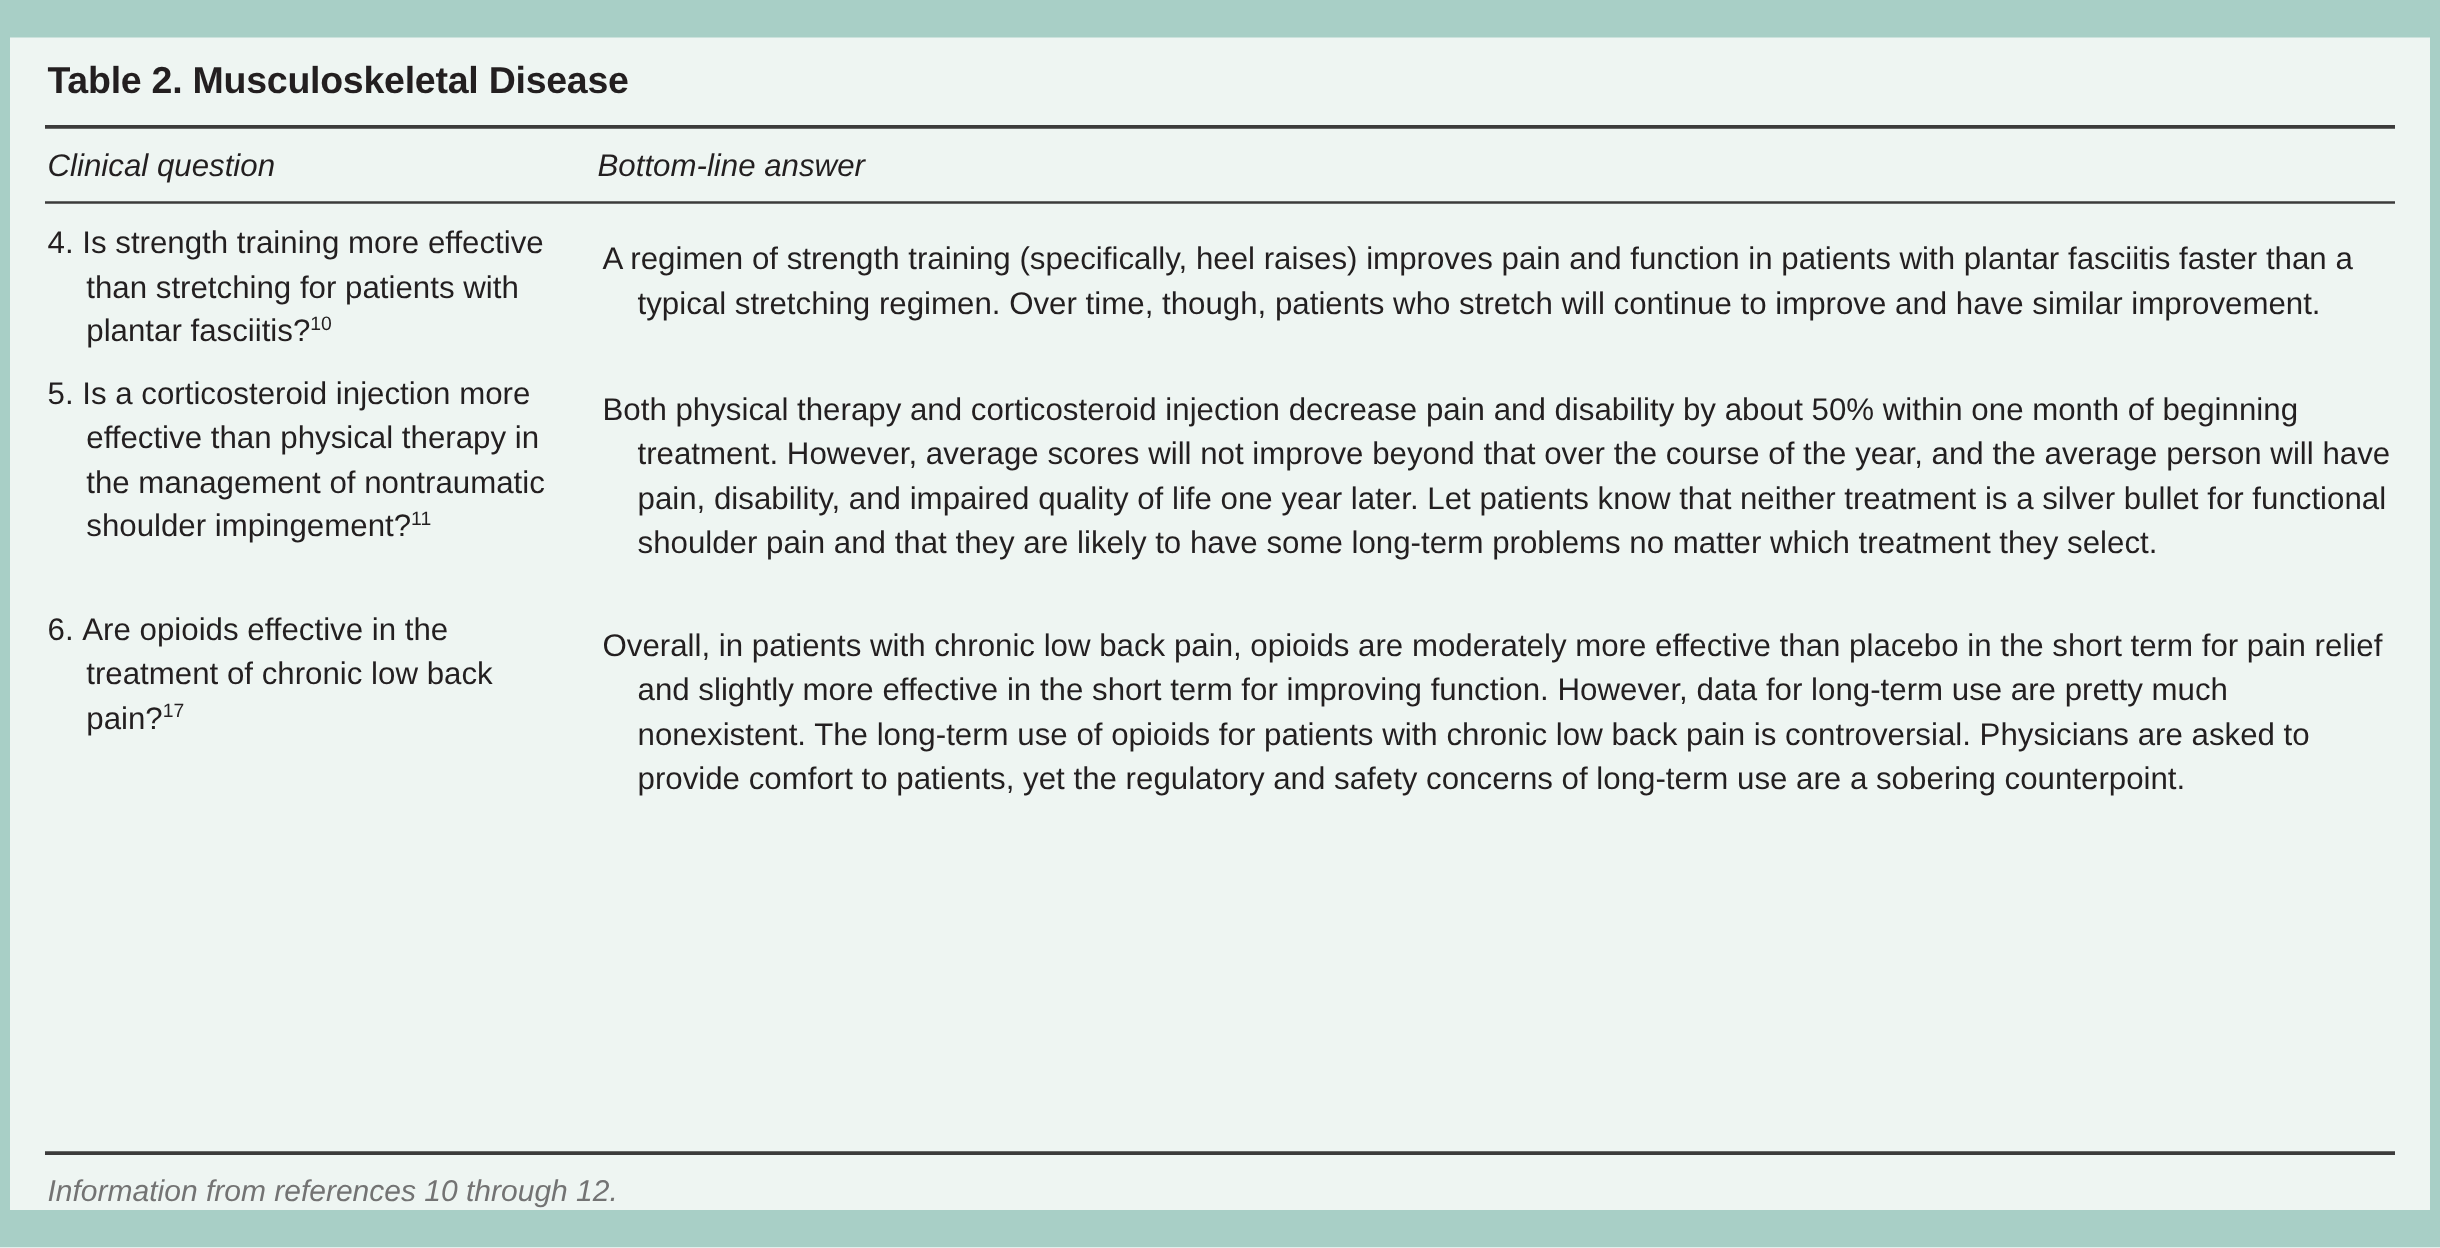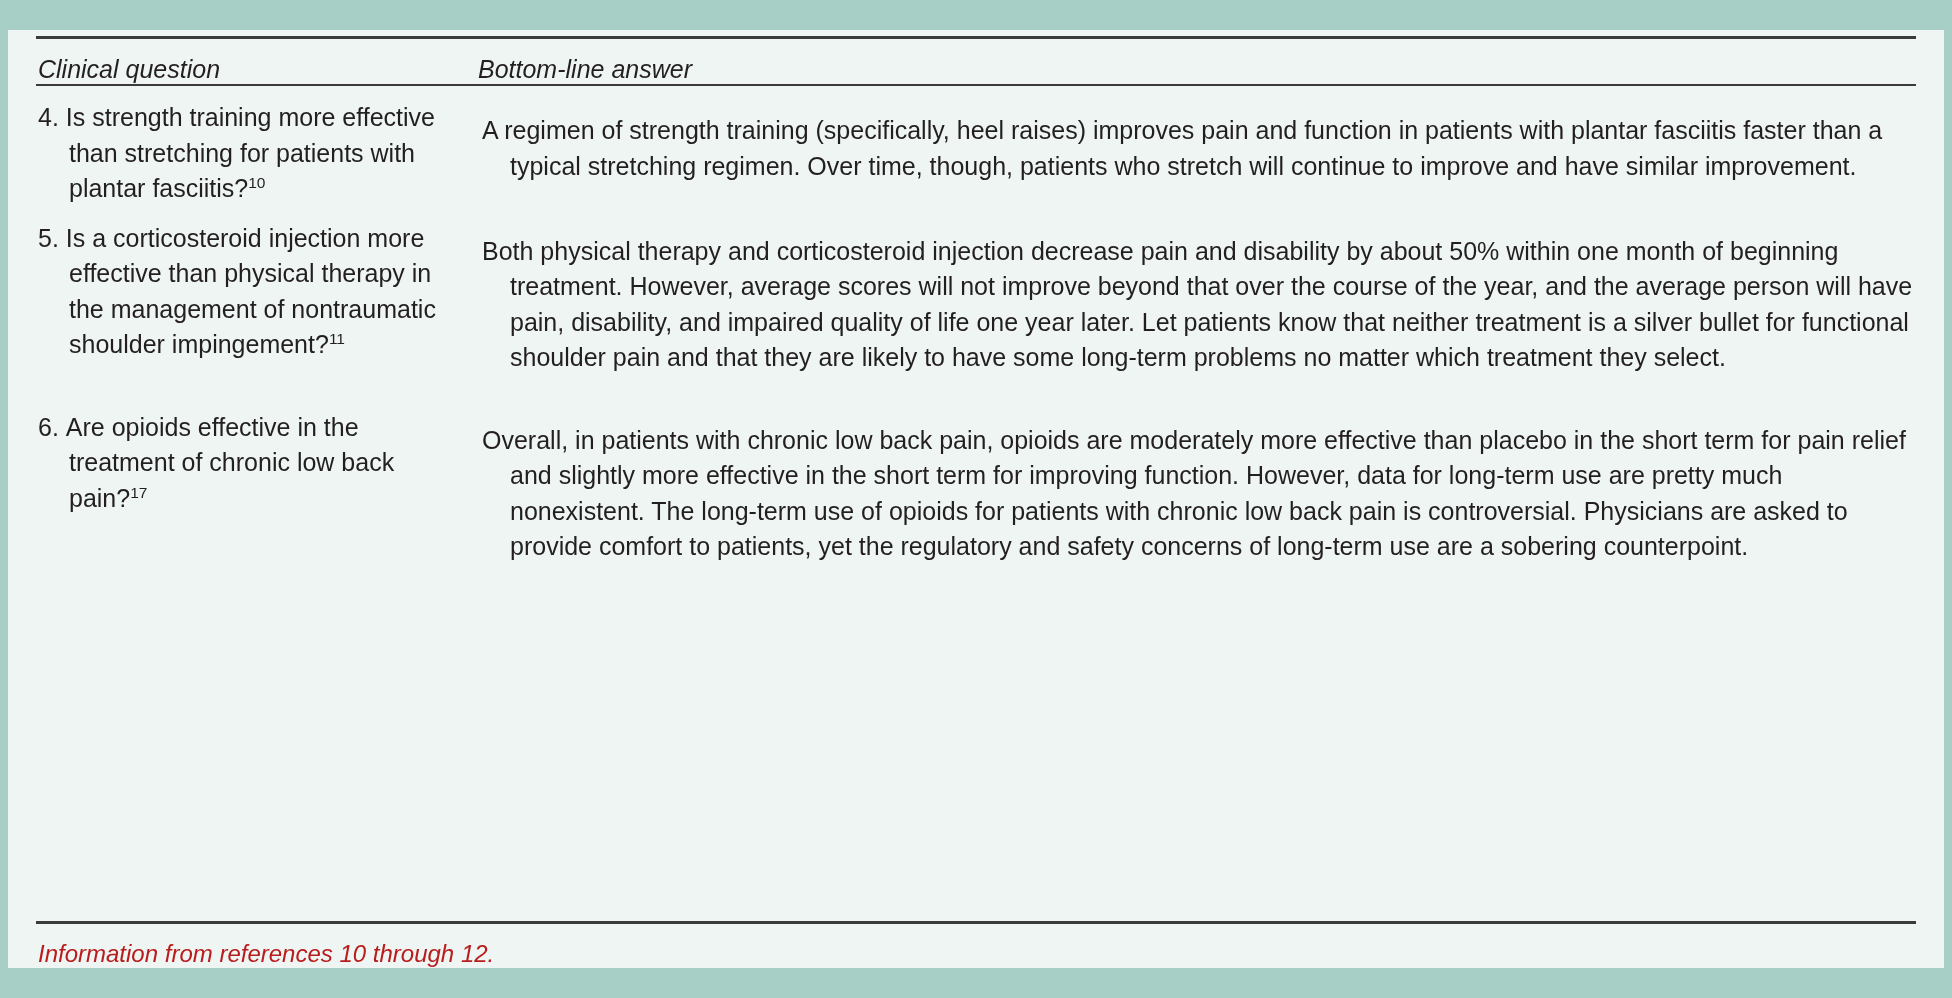--- a/index.html
+++ b/index.html
@@ -59,21 +59,21 @@
     table-layout: fixed;
   }
 
   table.t2 col.c-q { width: 440px; }
   table.t2 col.c-a { width: auto; }
 
   .colhead {
     font-style: italic;
     font-size: 25px;
     color: #231f20;
-    padding: 16px 0 0 2px;
+    padding: 16px 0 13px 2px;
     text-align: left;
     vertical-align: bottom;
     font-weight: normal;
   }
 
   .cell {
     font-size: 25px;
     line-height: 1.42;
     color: #231f20;
     vertical-align: top;
@@ -105,34 +105,35 @@
     font-size: 0.62em;
     vertical-align: super;
     line-height: 0;
   }
 
   .spacer { flex: 1 1 auto; }
 
   .footnote {
     font-style: italic;
     font-size: 24px;
-    color: #b91c1c;
+    color: #737373;
     padding: 16px 0 0 2px;
   }
   .footrule {
     border-top: 3px solid #3b3b3b;
     width: 100%;
   }
 </style>
 </head>
 <body>
 
 <div class="table-card">
   <div class="inner">
 
+    <div class="table-title">Table 2. Musculoskeletal Disease</div>
 
     <div class="rule-heavy"></div>
 
     <table class="t2">
       <colgroup>
         <col class="c-q">
         <col class="c-a">
       </colgroup>
       <thead>
         <tr>

